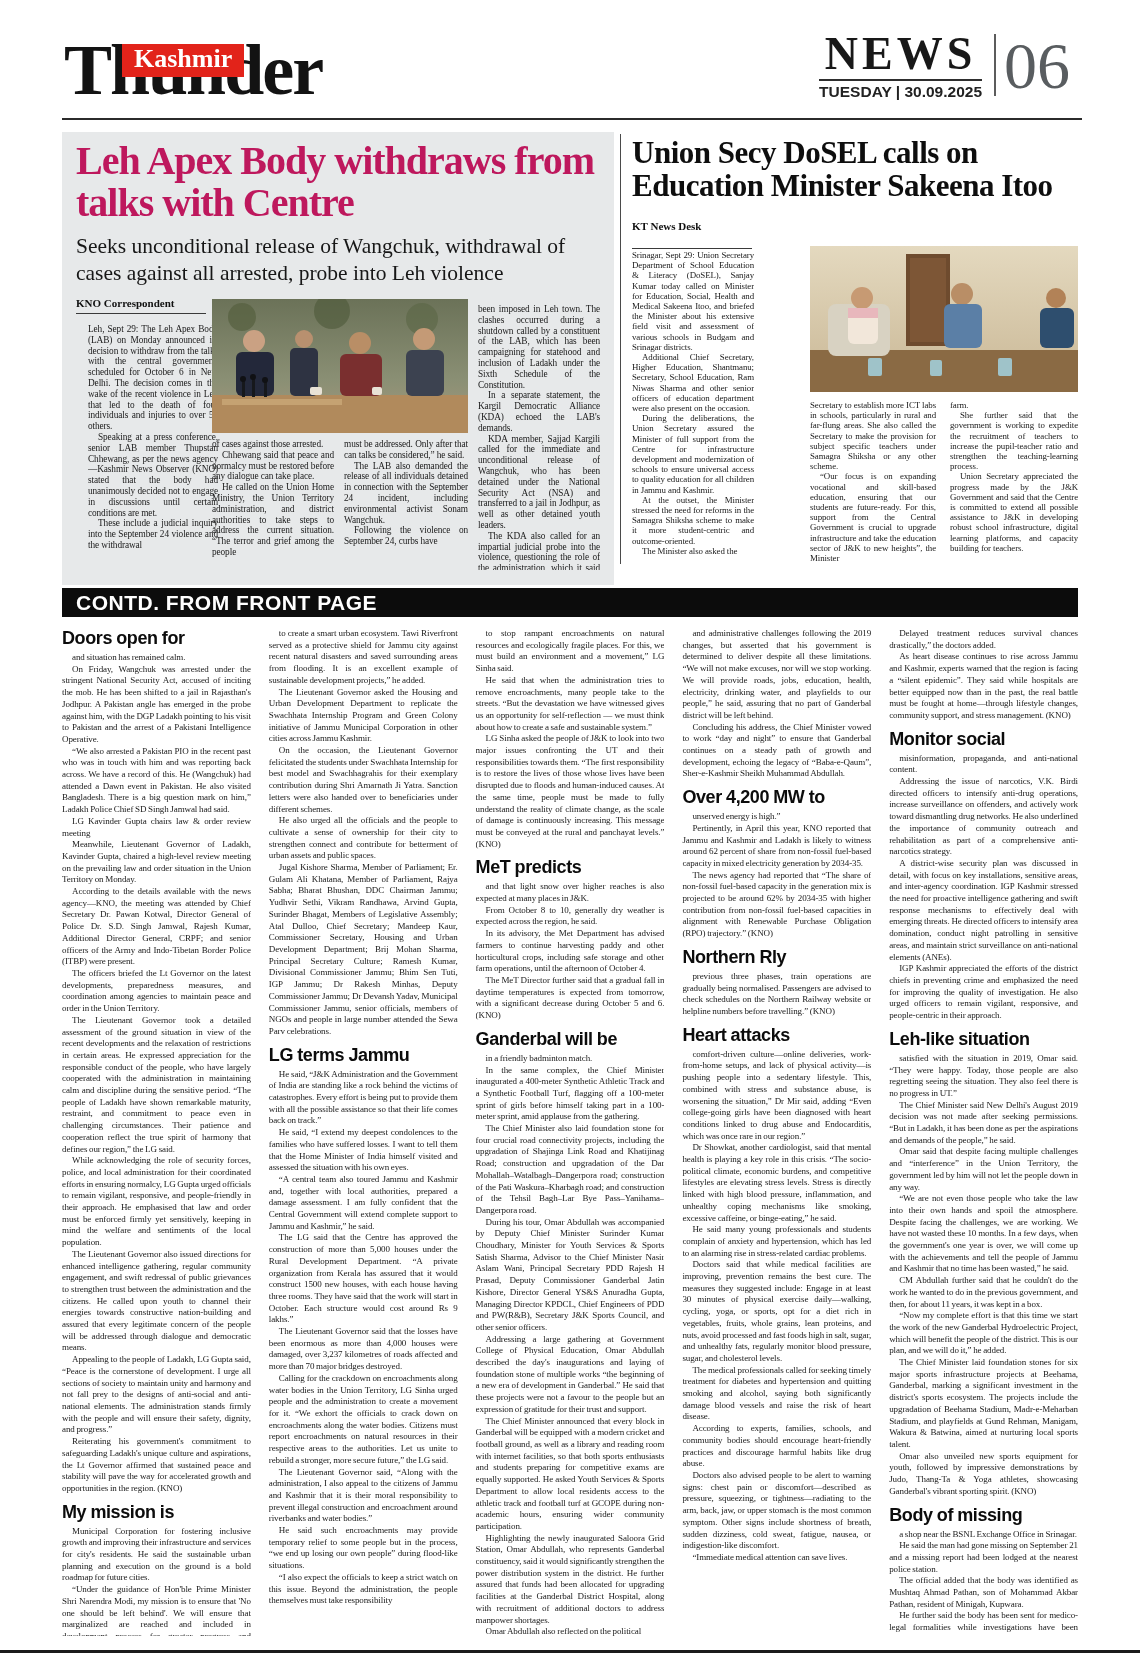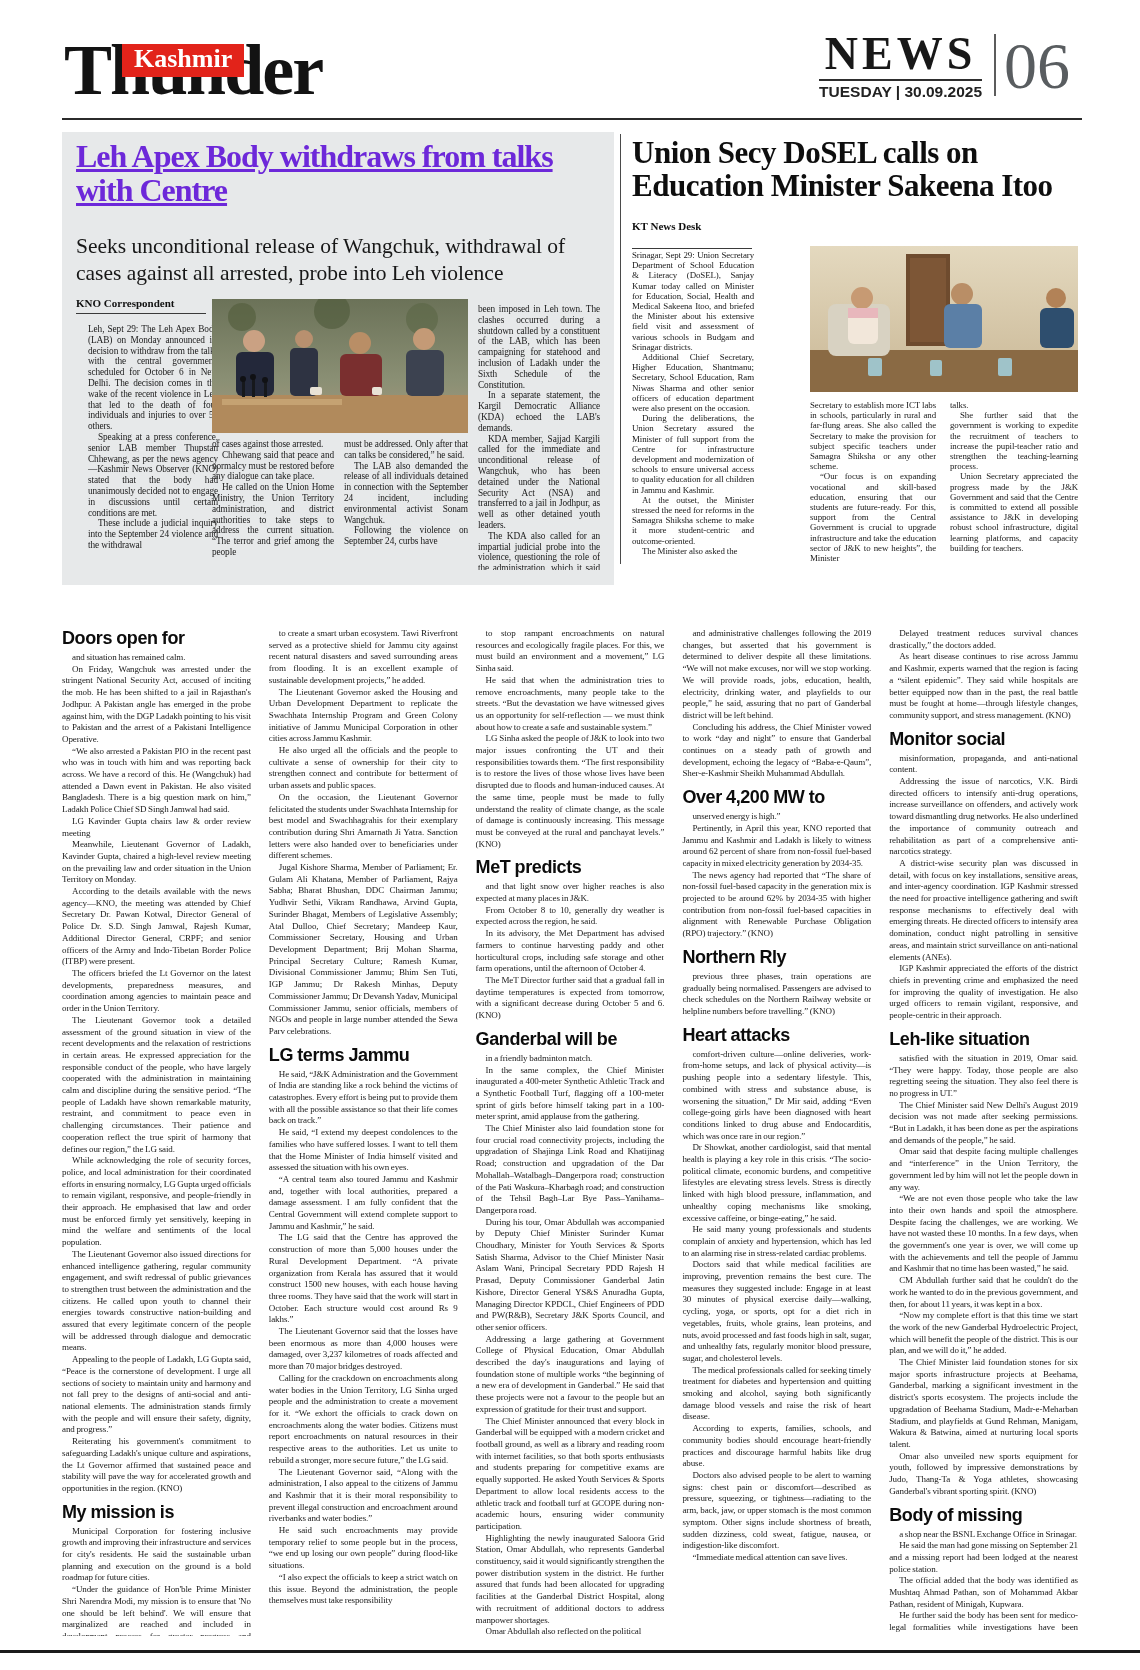--- a/index.html
+++ b/index.html
@@ -15,21 +15,21 @@
   .brand-kashmir{position:absolute;left:58px;top:18px;background:#e2231a;color:#fff;font-size:26px;font-weight:bold;padding:1px 12px 3px;line-height:1.1;z-index:2;}
   .mast-right{position:absolute;right:12px;top:6px;display:flex;align-items:center;}
   .news-block{text-align:center;}
   .section-name{font-size:46px;font-weight:bold;letter-spacing:4px;line-height:0.95;color:#181818;}
   .date-line{border-top:2px solid #2e2e2e;margin-top:3px;padding-top:2px;font-family:"Liberation Sans",sans-serif;font-weight:bold;font-size:15.5px;color:#222;}
   .pageno-sep{width:2px;height:62px;background:#5c5c5c;margin:0 8px 2px 12px;}
   .page-no{font-size:66px;line-height:0.82;color:#595d60;font-weight:normal;}
   
   .top-zone{position:absolute;left:62px;right:62px;top:132px;height:455px;}
   .lead-article{position:absolute;left:0;top:0;width:552px;height:453px;background:#e7e9ea;}
-  .lead-headline{position:absolute;left:14px;top:8px;width:528px;font-size:32px;font-weight:bold;line-height:1.06;letter-spacing:-1px;color:#6d28d9;text-decoration:underline;}
+  .lead-headline{position:absolute;left:14px;top:8px;width:528px;font-size:40px;font-weight:bold;line-height:1.06;letter-spacing:-1px;color:#be185d;}
   .lead-deck{position:absolute;left:14px;top:101px;width:528px;font-size:21.5px;line-height:1.26;color:#171717;}
   .lead-byline{position:absolute;left:14px;top:165px;width:130px;font-size:11px;font-weight:bold;border-bottom:1.5px solid #3a3a3a;padding-bottom:4px;color:#111;}
   .ncol{text-align:justify;overflow:hidden;}
   .ncol p{margin:0;text-indent:10px;}
   .ncol p:first-child{text-indent:0;}
   .lead-article .ncol{font-size:9.3px;line-height:10.8px;letter-spacing:-0.1px;}
   .lead-col-a{position:absolute;left:26px;top:192px;width:130px;height:246px;}
   .lead-photo{position:absolute;left:150px;top:167px;width:256px;height:134px;overflow:hidden;}
   .lead-col-b{position:absolute;left:150px;top:307px;width:122px;height:131px;}
   .lead-col-c{position:absolute;left:282px;top:307px;width:124px;height:131px;}
@@ -180,27 +180,28 @@
           <rect x="58" y="112" width="14" height="18" rx="2" fill="#9fc3c9"></rect>
             <rect x="120" y="114" width="12" height="16" rx="2" fill="#9fc3c9"></rect>
             <rect x="188" y="112" width="14" height="18" rx="2" fill="#9fc3c9"></rect>
         </svg>
       </div>
       <div class="ncol right-col-2">
           <p>Secretary to establish more ICT labs in schools, particularly in rural and far-flung areas. She also called the Secretary to make the provision for subject specific teachers under Samagra Shiksha or any other scheme.</p>
           <p>“Our focus is on expanding vocational and skill-based education, ensuring that our students are future-ready. For this, support from the Central Government is crucial to upgrade infrastructure and take the education sector of J&amp;K to new heights”, the Minister</p>
         </div>
       <div class="ncol right-col-3">
-          <p>talks.</p>
+          <p>farm.</p>
           <p>She further said that the government is working to expedite the recruitment of teachers to increase the pupil-teacher ratio and strengthen the teaching-learning process.</p>
           <p>Union Secretary appreciated the progress made by the J&amp;K Government and said that the Centre is committed to extend all possible assistance to J&amp;K in developing robust school infrastructure, digital learning platforms, and capacity building for teachers.</p>
         </div>
     </section>
   </div>
 
+  <div class="contd-bar">CONTD. FROM FRONT PAGE</div>
 
   <div class="bottom-grid">
     <div class="bcol">
         <div class="subhead">Doors open for</div>
         <p>and situation has remained calm.</p>
         <p>On Friday, Wangchuk was arrested under the stringent National Security Act, accused of inciting the mob. He has been shifted to a jail in Rajasthan's Jodhpur. A Pakistan angle has emerged in the probe against him, with the DGP Ladakh pointing to his visit to Pakistan and the arrest of a Pakistani Intelligence Operative.</p>
         <p>“We also arrested a Pakistan PIO in the recent past who was in touch with him and was reporting back across. We have a record of this. He (Wangchuk) had attended a Dawn event in Pakistan. He also visited Bangladesh. There is a big question mark on him,” Ladakh Police Chief SD Singh Jamwal had said.</p>
         <p>LG Kavinder Gupta chairs law &amp; order review meeting</p>
         <p>Meanwhile, Lieutenant Governor of Ladakh, Kavinder Gupta, chaired a high-level review meeting on the prevailing law and order situation in the Union Territory on Monday.</p>
         <p>According to the details available with the news agency—KNO, the meeting was attended by Chief Secretary Dr. Pawan Kotwal, Director General of Police Dr. S.D. Singh Jamwal, Rajesh Kumar, Additional Director General, CRPF; and senior officers of the Army and Indo-Tibetan Border Police (ITBP) were present.</p>
@@ -210,22 +211,22 @@
         <p>The Lieutenant Governor also issued directions for enhanced intelligence gathering, regular community engagement, and swift redressal of public grievances to strengthen trust between the administration and the citizens. He called upon youth to channel their energies towards constructive nation-building and assured that every legitimate concern of the people will be addressed through dialogue and democratic means.</p>
         <p>Appealing to the people of Ladakh, LG Gupta said, “Peace is the cornerstone of development. I urge all sections of society to maintain unity and harmony and not fall prey to the designs of anti-social and anti-national elements. The administration stands firmly with the people and will ensure their safety, dignity, and progress.”</p>
         <p>Reiterating his government's commitment to safeguarding Ladakh's unique culture and aspirations, the Lt Governor affirmed that sustained peace and stability will pave the way for accelerated growth and opportunities in the region. (KNO)</p>
         <div class="subhead">My mission is</div>
         <p>Municipal Corporation for fostering inclusive growth and improving their infrastructure and services for city's residents. He said the sustainable urban planning and execution on the ground is a bold roadmap for future cities.</p>
         <p>“Under the guidance of Hon'ble Prime Minister Shri Narendra Modi, my mission is to ensure that 'No one should be left behind'. We will ensure that marginalized are reached and included in development process for greater progress and prosperity,” the Lieutenant Governor said.</p>
       </div>
     <div class="bcol">
         <p>to create a smart urban ecosystem. Tawi Riverfront served as a protective shield for Jammu city against recent natural disasters and saved surrounding areas from flooding. It is an excellent example of sustainable development projects,” he added.</p>
         <p>The Lieutenant Governor asked the Housing and Urban Development Department to replicate the Swachhata Internship Program and Green Colony initiative of Jammu Municipal Corporation in other cities across Jammu Kashmir.</p>
+        <p>On the occasion, the Lieutenant Governor felicitated the students under Swachhata Internship for best model and Swachhagrahis for their exemplary contribution during Shri Amarnath Ji Yatra. Sanction letters were also handed over to beneficiaries under different schemes.</p>
         <p>He also urged all the officials and the people to cultivate a sense of ownership for their city to strengthen connect and contribute for betterment of urban assets and public spaces.</p>
-        <p>On the occasion, the Lieutenant Governor felicitated the students under Swachhata Internship for best model and Swachhagrahis for their exemplary contribution during Shri Amarnath Ji Yatra. Sanction letters were also handed over to beneficiaries under different schemes.</p>
         <p>Jugal Kishore Sharma, Member of Parliament; Er. Gulam Ali Khatana, Member of Parliament, Rajya Sabha; Bharat Bhushan, DDC Chairman Jammu; Yudhvir Sethi, Vikram Randhawa, Arvind Gupta, Surinder Bhagat, Members of Legislative Assembly; Atal Dulloo, Chief Secretary; Mandeep Kaur, Commissioner Secretary, Housing and Urban Development Department; Brij Mohan Sharma, Principal Secretary Culture; Ramesh Kumar, Divisional Commissioner Jammu; Bhim Sen Tuti, IGP Jammu; Dr Rakesh Minhas, Deputy Commissioner Jammu; Dr Devansh Yadav, Municipal Commissioner Jammu, senior officials, members of NGOs and people in large number attended the Sewa Parv celebrations.</p>
         <div class="subhead">LG terms Jammu</div>
         <p>He said, “J&amp;K Administration and the Government of India are standing like a rock behind the victims of catastrophes. Every effort is being put to provide them with all the possible assistance so that their life comes back on track.”</p>
         <p>He said, “I extend my deepest condolences to the families who have suffered losses. I want to tell them that the Home Minister of India himself visited and assessed the situation with his own eyes.</p>
         <p>“A central team also toured Jammu and Kashmir and, together with local authorities, prepared a damage assessment. I am fully confident that the Central Government will extend complete support to Jammu and Kashmir,” he said.</p>
         <p>The LG said that the Centre has approved the construction of more than 5,000 houses under the Rural Development Department. “A private organization from Kerala has assured that it would construct 1500 new houses, with each house having three rooms. They have said that the work will start in October. Each structure would cost around Rs 9 lakhs.”</p>
         <p>The Lieutenant Governor said that the losses have been enormous as more than 4,000 houses were damaged, over 3,237 kilometres of roads affected and more than 70 major bridges destroyed.</p>
         <p>Calling for the crackdown on encroachments along water bodies in the Union Territory, LG Sinha urged people and the administration to create a movement for it. “We exhort the officials to crack down on encroachments along the water bodies. Citizens must report encroachments on natural resources in their respective areas to the authorities. Let us unite to rebuild a stronger, more secure future,” the LG said.</p>
         <p>The Lieutenant Governor said, “Along with the administration, I also appeal to the citizens of Jammu and Kashmir that it is their moral responsibility to prevent illegal construction and encroachment around riverbanks and water bodies.”</p>
         <p>He said such encroachments may provide temporary relief to some people but in the process, “we end up losing our own people” during flood-like situations.</p>

